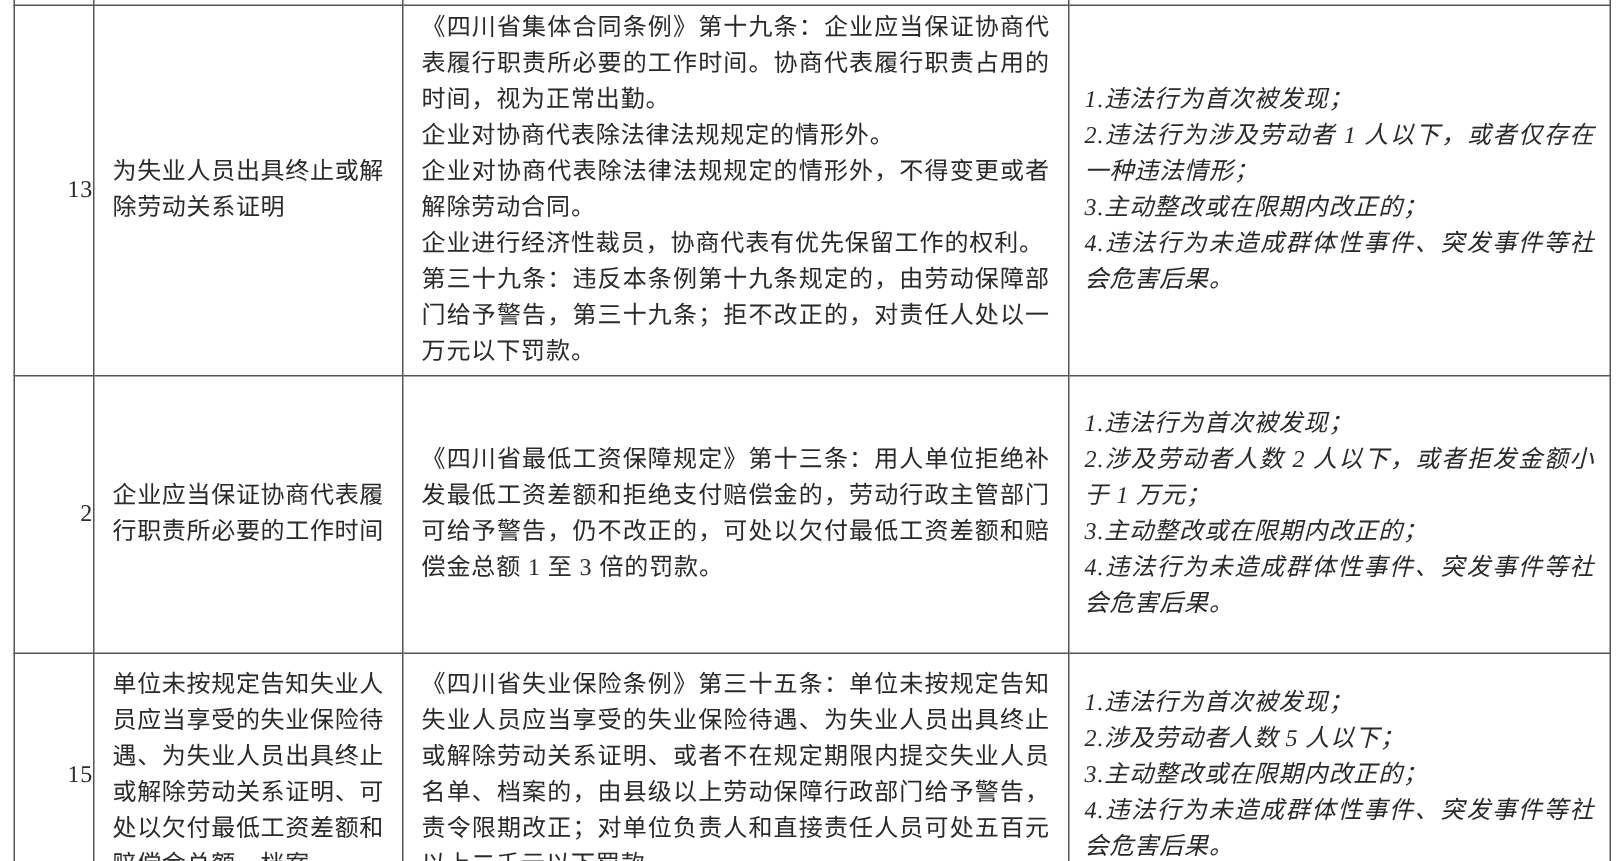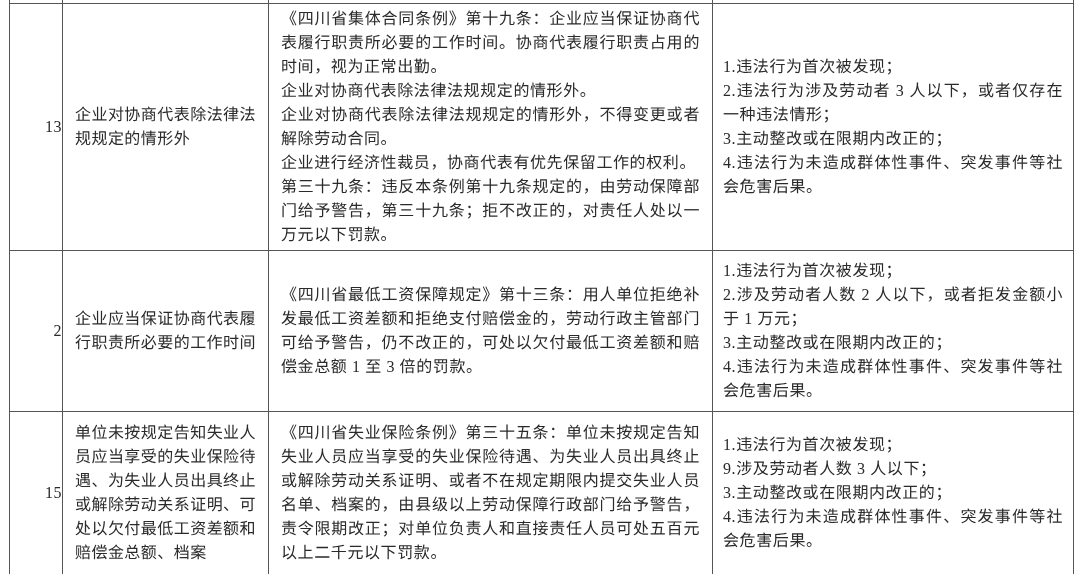--- a/index.html
+++ b/index.html
@@ -48,24 +48,25 @@
     letter-spacing: 0.45px;
   }
   td.col-basis {
     padding: 3px 12px;
     text-align: justify;
     text-justify: inter-ideograph;
     letter-spacing: 0.6px;
     font-family: Liberation Serif, serif;
   }
   td.col-cond {
-    padding: 8px 10px;
+    padding: 20px 10px;
     text-align: justify;
     text-justify: inter-ideograph;
     letter-spacing: 0.6px;
+    font-style: italic;
   }
   td p { margin: 0; }
   tr.row-13 { height: 245px; }
   tr.row-14 { height: 158px; }
   tr.row-15 { height: 164px; }
 </style>
 </head>
 <body>
 
 <div class="page">
@@ -79,31 +80,31 @@
     <tbody>
       <tr class="partial-row">
         <td></td>
         <td></td>
         <td></td>
         <td></td>
       </tr>
 
       <tr class="row-13">
         <td class="col-no">13</td>
-        <td class="col-violation">企业对协商代表除法律法规规定的情形外</td>
+        <td class="col-violation">为失业人员出具终止或解除劳动关系证明</td>
         <td class="col-basis">
           <p>《四川省集体合同条例》第十九条：企业应当保证协商代表履行职责所必要的工作时间。协商代表履行职责占用的时间，视为正常出勤。</p>
           <p>企业对协商代表除法律法规规定的情形外。</p>
           <p>企业对协商代表除法律法规规定的情形外，不得变更或者解除劳动合同。</p>
           <p>企业进行经济性裁员，协商代表有优先保留工作的权利。</p>
           <p>第三十九条：违反本条例第十九条规定的，由劳动保障部门给予警告，第三十九条；拒不改正的，对责任人处以一万元以下罚款。</p>
         </td>
         <td class="col-cond">
           <p>1.违法行为首次被发现；</p>
-          <p>2.违法行为涉及劳动者 3 人以下，或者仅存在一种违法情形；</p>
+          <p>2.违法行为涉及劳动者 1 人以下，或者仅存在一种违法情形；</p>
           <p>3.主动整改或在限期内改正的；</p>
           <p>4.违法行为未造成群体性事件、突发事件等社会危害后果。</p>
         </td>
       </tr>
 
       <tr class="row-14">
         <td class="col-no">2</td>
         <td class="col-violation">企业应当保证协商代表履行职责所必要的工作时间</td>
         <td class="col-basis">
           <p>《四川省最低工资保障规定》第十三条：用人单位拒绝补发最低工资差额和拒绝支付赔偿金的，劳动行政主管部门可给予警告，仍不改正的，可处以欠付最低工资差额和赔偿金总额 1 至 3 倍的罚款。</p>
@@ -117,20 +118,20 @@
       </tr>
 
       <tr class="row-15">
         <td class="col-no">15</td>
         <td class="col-violation">单位未按规定告知失业人员应当享受的失业保险待遇、为失业人员出具终止或解除劳动关系证明、可处以欠付最低工资差额和赔偿金总额、档案</td>
         <td class="col-basis">
           <p>《四川省失业保险条例》第三十五条：单位未按规定告知失业人员应当享受的失业保险待遇、为失业人员出具终止或解除劳动关系证明、或者不在规定期限内提交失业人员名单、档案的，由县级以上劳动保障行政部门给予警告，责令限期改正；对单位负责人和直接责任人员可处五百元以上二千元以下罚款。</p>
         </td>
         <td class="col-cond">
           <p>1.违法行为首次被发现；</p>
-          <p>9.涉及劳动者人数 3 人以下；</p>
+          <p>2.涉及劳动者人数 5 人以下；</p>
           <p>3.主动整改或在限期内改正的；</p>
           <p>4.违法行为未造成群体性事件、突发事件等社会危害后果。</p>
         </td>
       </tr>
     </tbody>
   </table>
 </div>
 
 </body></html>

